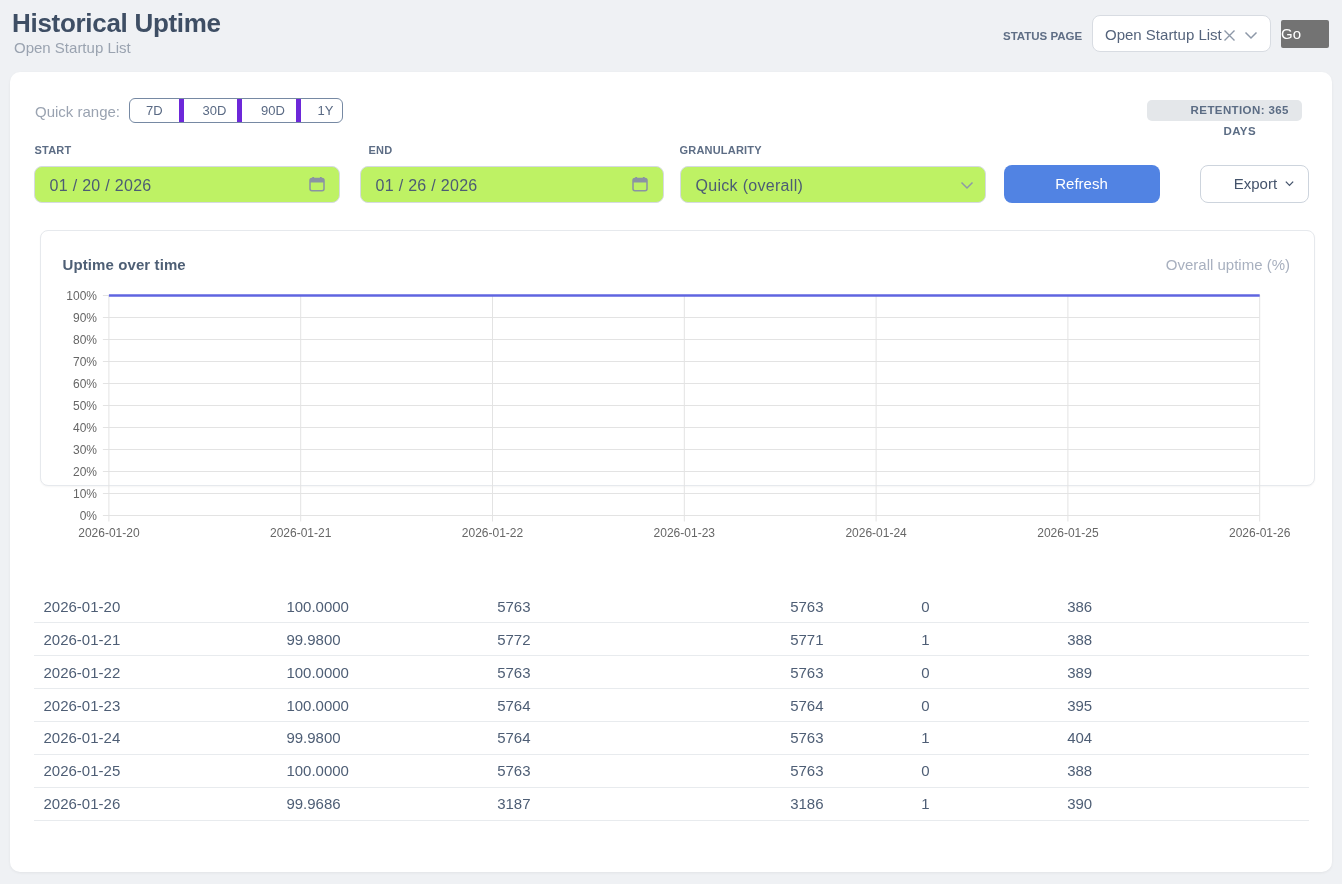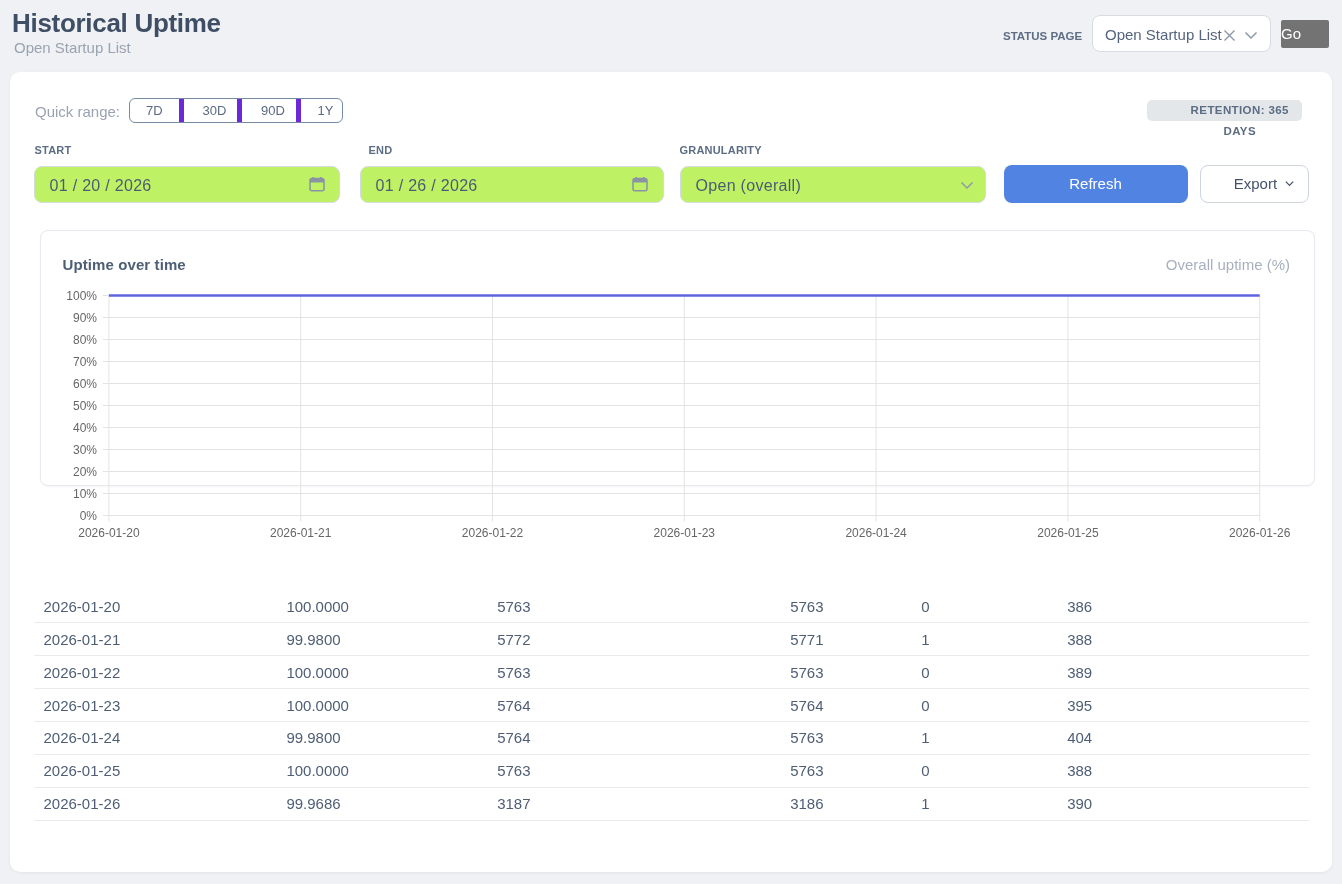--- a/index.html
+++ b/index.html
@@ -25,21 +25,21 @@
 #qrg { left:118.5px; top:26px; height:25px; border:1px solid #7689a3; border-radius:6px; display:flex; overflow:hidden; }
 #qrg .b { font-size:13px; color:#5a6a84; line-height:23px; text-align:center; }
 #qrg .b + .b { border-left:5px solid #6d28d9;padding-left:8px; }
 #badge { left:1137px; top:28px; width:154.5px; height:21px; background:#e4e7ea; border-radius:5px; font-size:11.5px; font-weight:700; color:#5b6c84; letter-spacing:0.4px; text-align:center; line-height:21px;padding-left:31px; }
 
 
 .flabel { font-size:11px; font-weight:700; color:#5d6d85; letter-spacing:0.2px; }
 .input { height:37px; background:#bef264; border:1px solid #d5dae1; border-radius:8px; }
 .input .val { position:absolute; left:15px; top:9.5px; font-size:16px; color:#4c5c74; letter-spacing:0.3px; }
 .cal { position:absolute; top:8.5px; }
-#refresh { left:993.5px; top:93px; width:184px; height:38px; background:#5183e3; border-radius:8px; color:#fff; font-size:15px; text-align:center; line-height:38px; }
+#refresh { left:993.5px; top:93px; width:156px; height:38px; background:#5183e3; border-radius:8px; color:#fff; font-size:15px; text-align:center; line-height:38px; }
 #export { left:1190px; top:93px; width:109px; height:38px; background:#fff; border:1px solid #cdd4dd; border-radius:8px; color:#44536b; font-size:15px; text-align:center; line-height:36px;padding-left:20px; }
 
 
 #chart-card { left:30px; top:158px; width:1275px; height:256px; border:1px solid #e6e9ed; border-radius:8px; background:#fff; box-shadow:0 1px 2px rgba(0,0,0,0.04); }
 #chart-title { left:21.5px; top:25px; font-size:15px; font-weight:700; color:#4e5f75; letter-spacing:0.1px; }
 #chart-legend { right:24px; top:24.5px; font-size:15px; color:#a8b0bf; }
 
 
 #tbl { left:23.5px; top:518px; width:1275.2px; border-collapse:collapse; table-layout:fixed; }
 #tbl th { font-size:12px; font-weight:700; color:#44566e; letter-spacing:1px; text-align:left; padding:3px 0 0 10px; height:28.5px; border-bottom:1px solid #dfe3e8; vertical-align:middle; }
@@ -84,21 +84,21 @@
   <div class="abs input" style="left:349.5px; top:94px; width:304px;">
     <span class="val">01 / 26 / 2026</span>
     <svg class="cal" style="left:271.5px;" width="16" height="16" viewBox="0 0 16 16">
         <path d="M4.2 0.9 v2.6 M11.8 0.9 v2.6" stroke="#8a93a3" stroke-width="1.8" fill="none"></path>
         <rect x="1" y="2.6" width="14" height="12.2" rx="2" fill="none" stroke="#8a93a3" stroke-width="1.5"></rect>
         <path d="M3 2.6 h10 a2 2 0 0 1 2 2 v1.9 h-14 v-1.9 a2 2 0 0 1 2-2 z" fill="#8a93a3"></path>
       </svg>
   </div>
   <div class="abs flabel" style="left:669.5px; top:72px;">GRANULARITY</div>
   <div class="abs input" style="left:669.5px; top:94px; width:306px;">
-    <span class="val">Open (overall)</span>
+    <span class="val">Quick (overall)</span>
     <svg style="position:absolute; left:279px; top:14px;" width="14" height="9" viewBox="0 0 14 9">
         <path d="M1.5 1.5 L7 7 L12.5 1.5" fill="none" stroke="#8d98a8" stroke-width="1.5"></path>
       </svg>
   </div>
   <div class="abs" id="refresh">Refresh</div>
   <div class="abs" id="export">Export <svg width="11" height="11" viewBox="0 0 12 12" style="margin-left:3px;">
         <path d="M2 4 L6 8 L10 4" fill="none" stroke="#44536b" stroke-width="1.4"></path>
       </svg></div>
 
   <div class="abs" id="chart-card">

